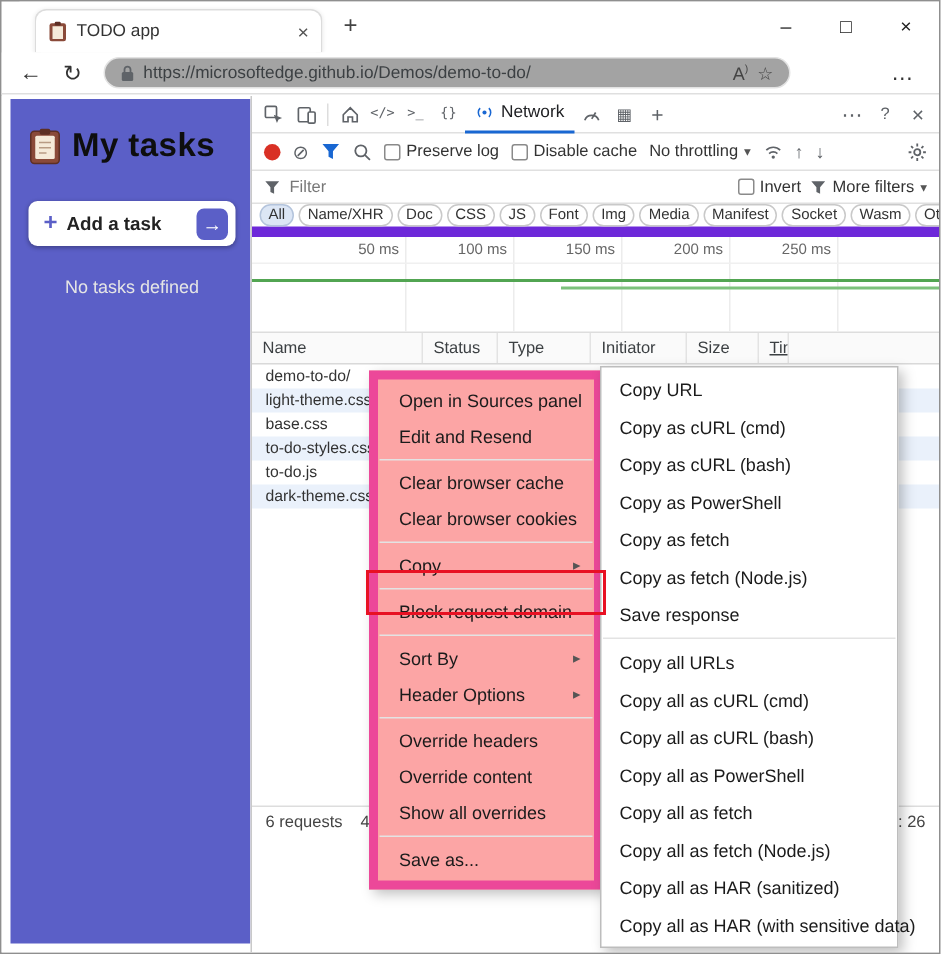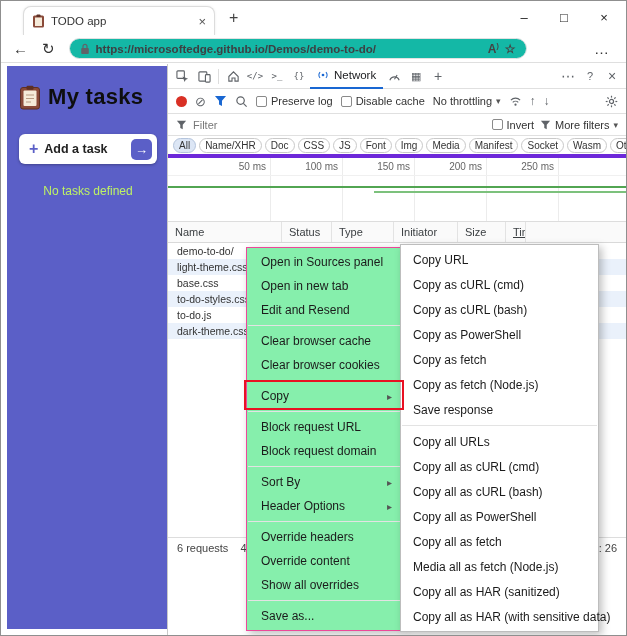--- a/index.html
+++ b/index.html
@@ -17,41 +17,41 @@
   .tab-close { color:#555; font-size:13px; }
   .newtab { position:absolute; left:216px; top:8px; font-size:16px; color:#444; }
   .win-controls { position:absolute; right:2px; top:2px; display:flex; }
   .win-btn { width:40px; height:28px; display:flex; align-items:center; justify-content:center;
              font-size:13px; color:#222; }
 
   
   .navbar { position:absolute; top:34px; left:0; right:0; height:28px; background:#fff;
             border-bottom:1px solid #dfdfdf; display:flex; align-items:center; padding:0 12px; }
   .nav-icon { font-size:15px; color:#333; margin-right:14px; }
-  .address-bar { width:458px; height:21px; background:#14b8a6; border:1px solid #e2e2e2;
+  .address-bar { width:458px; height:21px; background:#a3a3a3; border:1px solid #e2e2e2;
                  border-radius:11px; display:flex; align-items:center; gap:6px; padding:0 10px;
-                 font-size:11.5px; color:#333;font-weight:bold; }
+                 font-size:11.5px; color:#333; }
   .url { flex:1; overflow:hidden; white-space:nowrap; color:#3c4043; }
   .addr-ico { color:#444; font-size:12px; }
   .dots { margin-left:auto; margin-right:4px; font-size:15px; letter-spacing:1px; }
 
   
   .todo-bg { position:absolute; top:63px; left:0; width:166px; bottom:0; background:#fff; }
   .todo-panel { position:absolute; left:6px; top:65px; width:160px; height:563px;
                 background:#5b5fc7; padding:14px 10px 0 12px; }
   .todo-title-row { display:flex; align-items:center; gap:7px; margin-top:4px; }
   .todo-title { font-size:22px; font-weight:bold; color:#0e0e0e; letter-spacing:.3px; }
   .add-task-btn { margin-top:24px; background:#fff; border-radius:6px; height:30px; width:138px;
                   display:flex; align-items:center; gap:6px; padding:0 5px 0 10px;
                   box-shadow:0 1px 3px rgba(0,0,0,.3); }
   .add-plus { color:#5b5fc7; font-size:16px; font-weight:bold; }
   .add-label { font-size:12.5px; font-weight:bold; color:#222; }
   .add-arrow { margin-left:auto; width:21px; height:21px; background:#5b5fc7; border-radius:5px;
                color:#fff; display:flex; align-items:center; justify-content:center; font-size:13px; }
-  .empty-text { margin-top:20px; text-align:center; font-size:12px; color:#bef264; }
+  .empty-text { margin-top:20px; text-align:center; font-size:12px; color:#e5e5e5; }
 
   
   .devtools { position:absolute; left:166px; top:63px; right:0; bottom:0; background:#fff;
               border-left:1px solid #c9c9c9; }
   .dt-tabs { height:25px; display:flex; align-items:center; border-bottom:1px solid #e0e0e0;
              padding:0 3px; }
   .dt-ibtn { width:22px; height:22px; display:flex; align-items:center; justify-content:center;
              color:#5f6368; }
   .mono { font-family:"DejaVu Sans Mono", monospace; font-size:9px; }
   .glyph11 { font-size:11px; } .glyph13 { font-size:13px; } .glyph14 { font-size:14px; }
@@ -67,21 +67,21 @@
         flex:0 0 auto; }
   .chk-label { display:flex; align-items:center; gap:4px; }
   .caret { font-size:9px; color:#555; }
   .spacer { flex:1; }
 
   .dt-filterrow { height:22px; display:flex; align-items:center; gap:6px; padding:0 8px;
                   border-bottom:1px solid #e0e0e0; font-size:11px; color:#333;text-align:right; }
   .filter-ph { color:#777; }
 
   .dt-pills { height:22px; display:flex; align-items:center; gap:3px; padding:0 5px;
-              border-bottom:4px solid #6d28d9; }
+              border-bottom:7px solid #6d28d9; }
   .pill { border:1px solid #c9c9c9; border-radius:9px; padding:1px 5px; font-size:10px;
           color:#333; background:#fff; white-space:nowrap; }
   .pill.active { background:#dce6f5; border-color:#b4c4dc; }
 
   .dt-timeline { position:relative; height:64px; border-bottom:1px solid #ddd; }
   .gridline { position:absolute; top:0; bottom:0; width:1px; background:#ececec; }
   .tick { position:absolute; top:3px; width:48px; text-align:right; font-size:10px; color:#666; }
   .tick-strip { position:absolute; top:17px; left:0; right:0; height:1px; background:#f0f0f0; }
   .overview-line { position:absolute; top:28px; left:0; right:0; height:2px; background:#52a552; }
   .overview-line2 { position:absolute; top:33px; left:45%; right:0; height:2px; background:#7cc17c; }
@@ -95,22 +95,22 @@
   .dt-row { height:16px; display:flex; align-items:center; padding-left:9px; font-size:10.5px;
             color:#333; white-space:nowrap; }
   .dt-row:nth-child(even) { background:#eaf1fb; }
 
   .dt-statusbar { position:absolute; top:473px; left:0; right:0; height:20px;
                   border-top:1px solid #ddd; display:flex; align-items:center; gap:12px;
                   padding:0 9px; font-size:11px; color:#444; background:#fff; }
   .status-right { margin-left:auto; }
 
   
-  .ctx-menu { position:absolute; left:245px; top:246px; width:156px; background:#86efac;
-              border:1px solid #ec4899; box-shadow:3px 3px 8px rgba(0,0,0,.25); padding:2px 0;
+  .ctx-menu { position:absolute; left:245px; top:246px; width:156px; background:#fca5a5;
+              border:6px solid #ec4899; box-shadow:3px 3px 8px rgba(0,0,0,.25); padding:2px 0;
               z-index:20; font-size:12px; color:#1b1b1b; }
   .ctx-item { height:24px; display:flex; align-items:center; padding:0 9px 0 14px;
               white-space:nowrap; }
   .ctx-arrow { margin-left:auto; font-size:10px; color:#555; }
   .ctx-sep { height:1px; background:#e3e3e3; margin:3px 1px; }
 
   .sub-menu { position:absolute; left:399px; top:243px; width:199px; background:#fff;
               border:1px solid #bdbdbd; box-shadow:3px 3px 8px rgba(0,0,0,.25); padding:2px 0;
               z-index:25; font-size:12px; color:#1b1b1b; }
   .sub-item { height:25px; display:flex; align-items:center; padding:0 12px; white-space:nowrap; }
@@ -363,41 +363,35 @@
       <span>4.6 kB transferred</span>
       <span class="status-right">d: 26</span>
     </div>
   </div>
 
   <div class="ctx-menu">
     <div class="ctx-item">
         <span>Open in Sources panel</span>
       </div>
     <div class="ctx-item">
-        <span>Open in new tab</span>
-      </div>
-    <div class="ctx-item">
         <span>Edit and Resend</span>
       </div>
     <div class="ctx-sep"></div>
     <div class="ctx-item">
         <span>Clear browser cache</span>
       </div>
     <div class="ctx-item">
         <span>Clear browser cookies</span>
       </div>
     <div class="ctx-sep"></div>
     <div class="ctx-item">
       <span>Copy</span>
       <span class="ctx-arrow">▸</span>
     </div>
     <div class="ctx-sep"></div>
-    <div class="ctx-item">
-        <span>Block request URL</span>
-      </div>
     <div class="ctx-item">
         <span>Block request domain</span>
       </div>
     <div class="ctx-sep"></div>
     <div class="ctx-item">
       <span>Sort By</span>
       <span class="ctx-arrow">▸</span>
     </div>
     <div class="ctx-item">
       <span>Header Options</span>
@@ -428,18 +422,18 @@
     <div class="sub-item">Copy as PowerShell</div>
     <div class="sub-item">Copy as fetch</div>
     <div class="sub-item">Copy as fetch (Node.js)</div>
     <div class="sub-item">Save response</div>
     <div class="ctx-sep"></div>
     <div class="sub-item">Copy all URLs</div>
     <div class="sub-item">Copy all as cURL (cmd)</div>
     <div class="sub-item">Copy all as cURL (bash)</div>
     <div class="sub-item">Copy all as PowerShell</div>
     <div class="sub-item">Copy all as fetch</div>
-    <div class="sub-item">Media all as fetch (Node.js)</div>
+    <div class="sub-item">Copy all as fetch (Node.js)</div>
     <div class="sub-item">Copy all as HAR (sanitized)</div>
     <div class="sub-item">Copy all as HAR (with sensitive data)</div>
   </div>
 
 </div>
 
 </body></html>

